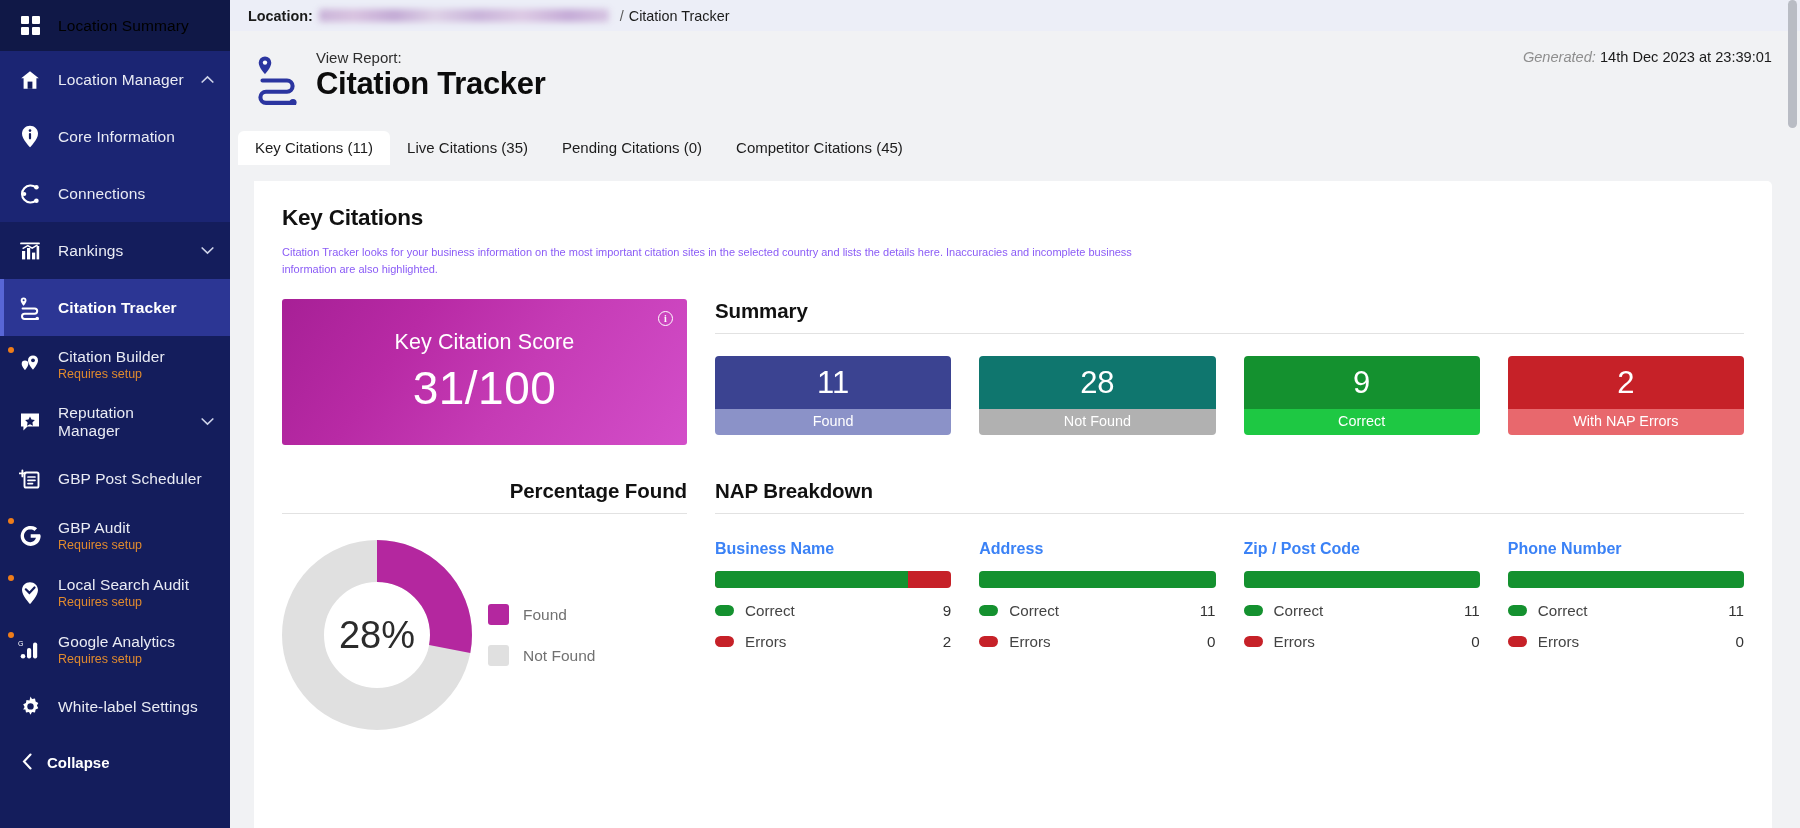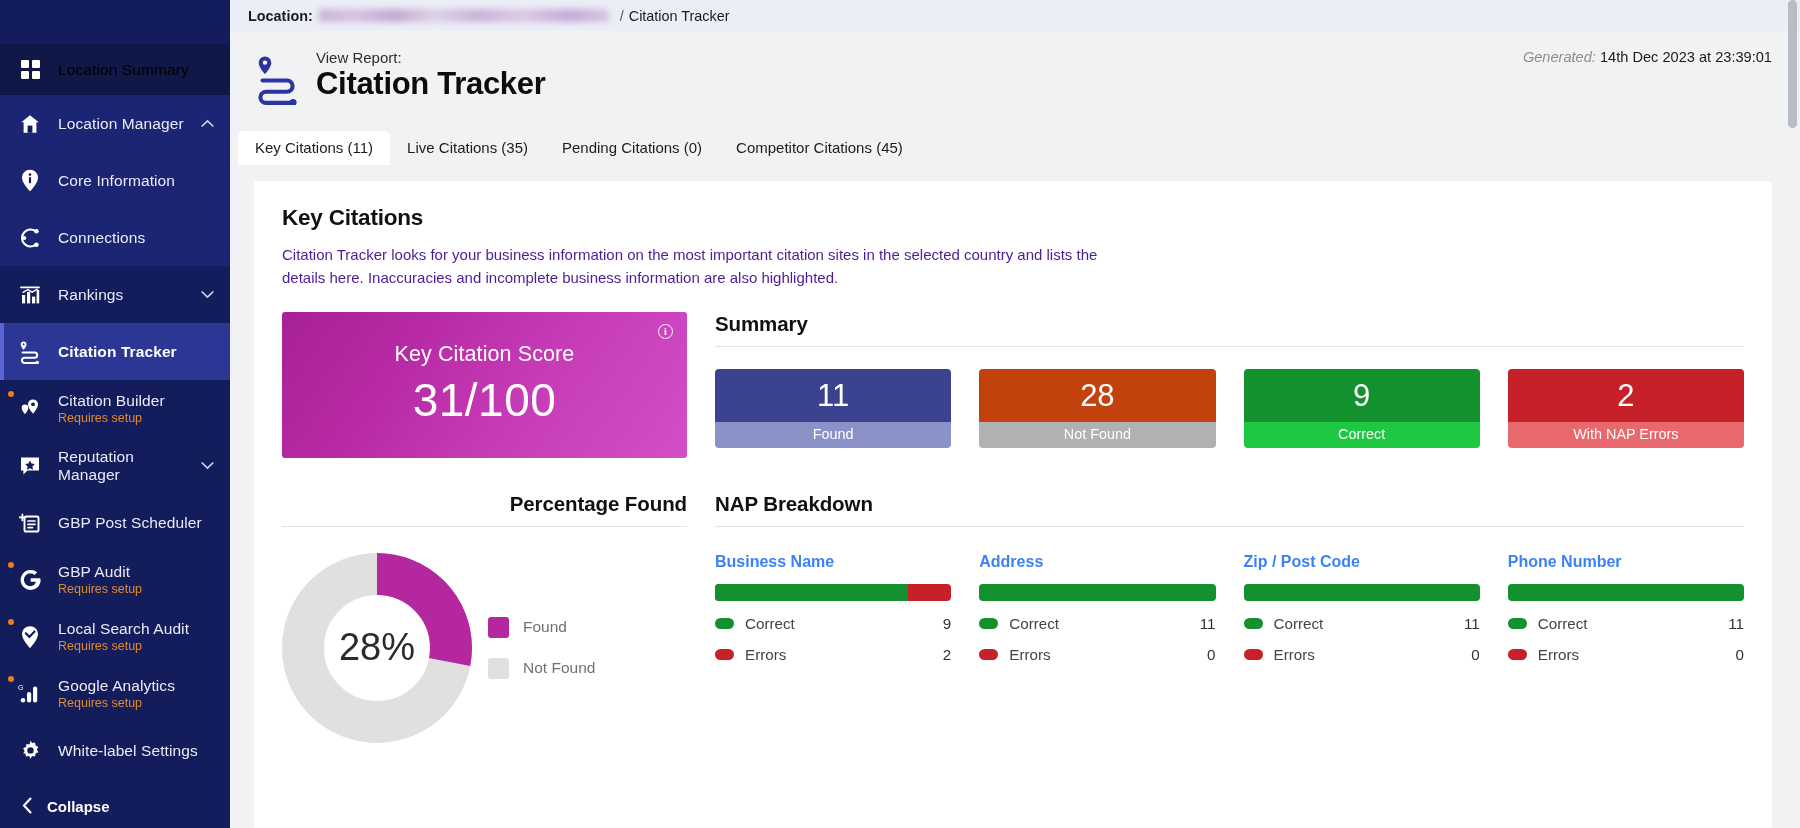--- a/index.html
+++ b/index.html
@@ -17,21 +17,20 @@
     background: #141d5c;
     position: relative;
     overflow: hidden;
   }
   .side-top {
     background: #101847;
     height: 51px;
     display: flex; align-items: center;
     padding-left: 18px;
     gap: 16px;
-    margin-top: 44px;
   }
   .side-item {
     display: flex; align-items: center;
     gap: 16px;
     padding: 0 16px 0 18px;
     min-height: 57px;
     position: relative;
     color: #e9ebf4;
     cursor: pointer;
   }
@@ -130,21 +129,21 @@
     margin: 16px 28px 0 24px;
     background: #fff;
     border-radius: 0 5px 0 0;
     padding: 24px 28px 10px;
     height: 661px;
     overflow: hidden;
   }
   .panel-h { font-size: 22.5px; font-weight: bold; color: #111; letter-spacing: -.2px; }
   .panel-p {
     margin-top: 13px;
-    font-size: 15px; line-height: 1.52; color: #4c1d95;
+    font-size: 11px; line-height: 1.52; color: #8b5cf6;
     max-width: 860px;
   }
 
   .row1 { display: flex; gap: 28px; margin-top: 22px; }
   .score-card {
     width: 405px; height: 146px; flex: 0 0 405px;
     border-radius: 3px;
     background: linear-gradient(125deg,#a72096 0%,#b82aa5 30%,#c53bb5 58%,#d34ec9 100%);
     position: relative;
     display: flex; flex-direction: column;
@@ -482,21 +481,21 @@
         </div>
 
         <div class="sum">
           <div class="sec-h">Summary</div>
           <div class="stats">
             <div class="stat">
               <div class="stat-n" style="background:#3b4391">11</div>
               <div class="stat-l" style="background:#8b92c8">Found</div>
             </div>
             <div class="stat">
-              <div class="stat-n" style="background:#c2410c">28</div>
+              <div class="stat-n" style="background:#0f766e">28</div>
               <div class="stat-l" style="background:#b1b1b1">Not Found</div>
             </div>
             <div class="stat">
               <div class="stat-n" style="background:#14912f">9</div>
               <div class="stat-l" style="background:#1ec843">Correct</div>
             </div>
             <div class="stat">
               <div class="stat-n" style="background:#c62128">2</div>
               <div class="stat-l" style="background:#e8686d">With NAP Errors</div>
             </div>

